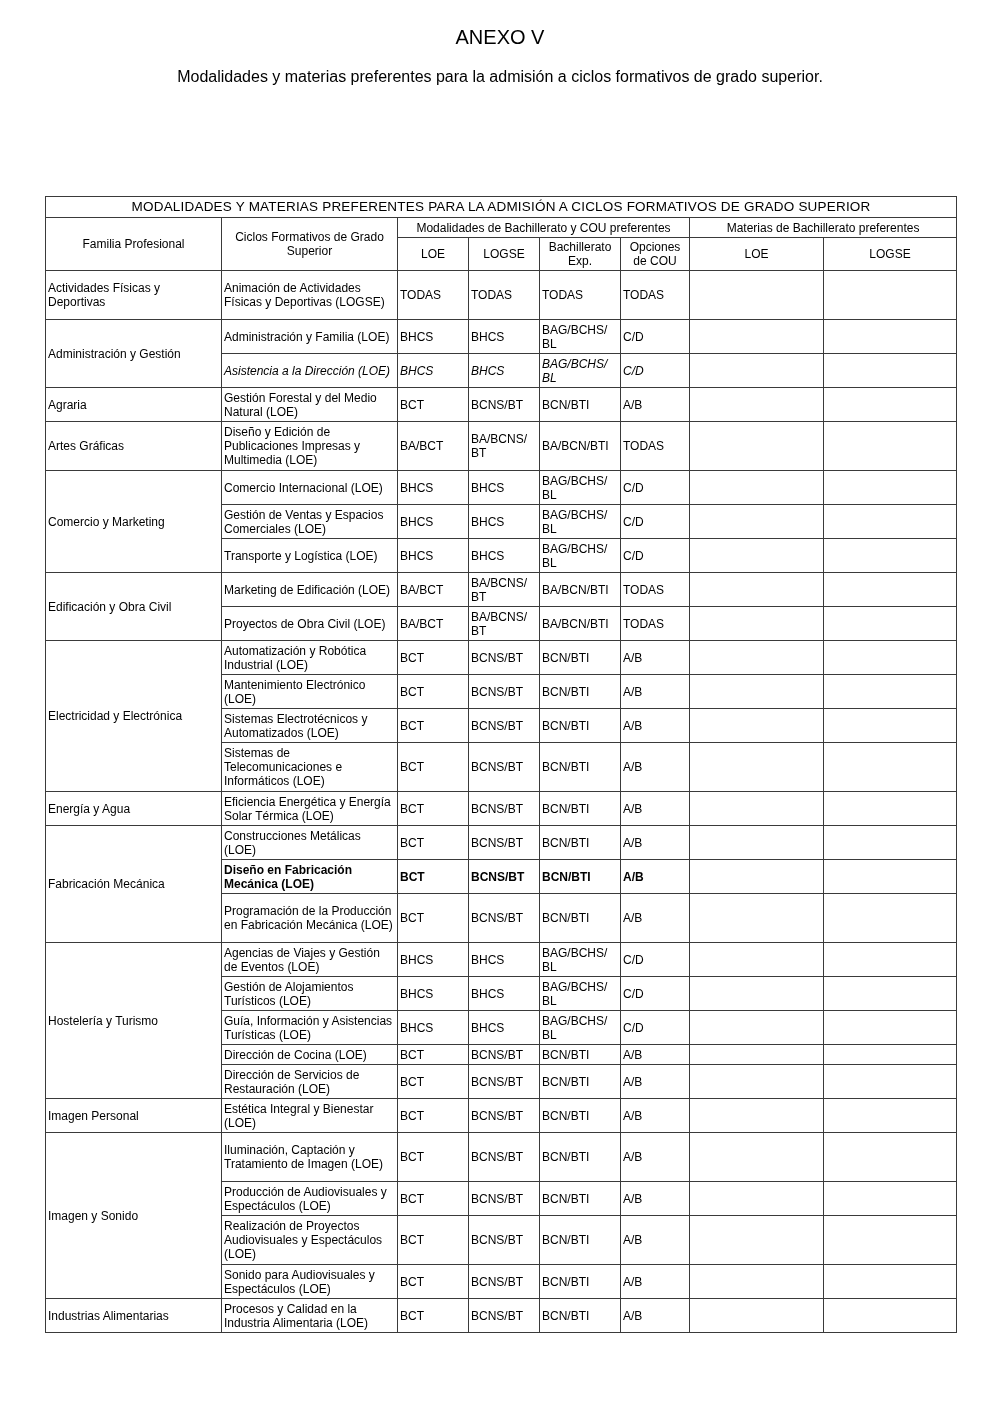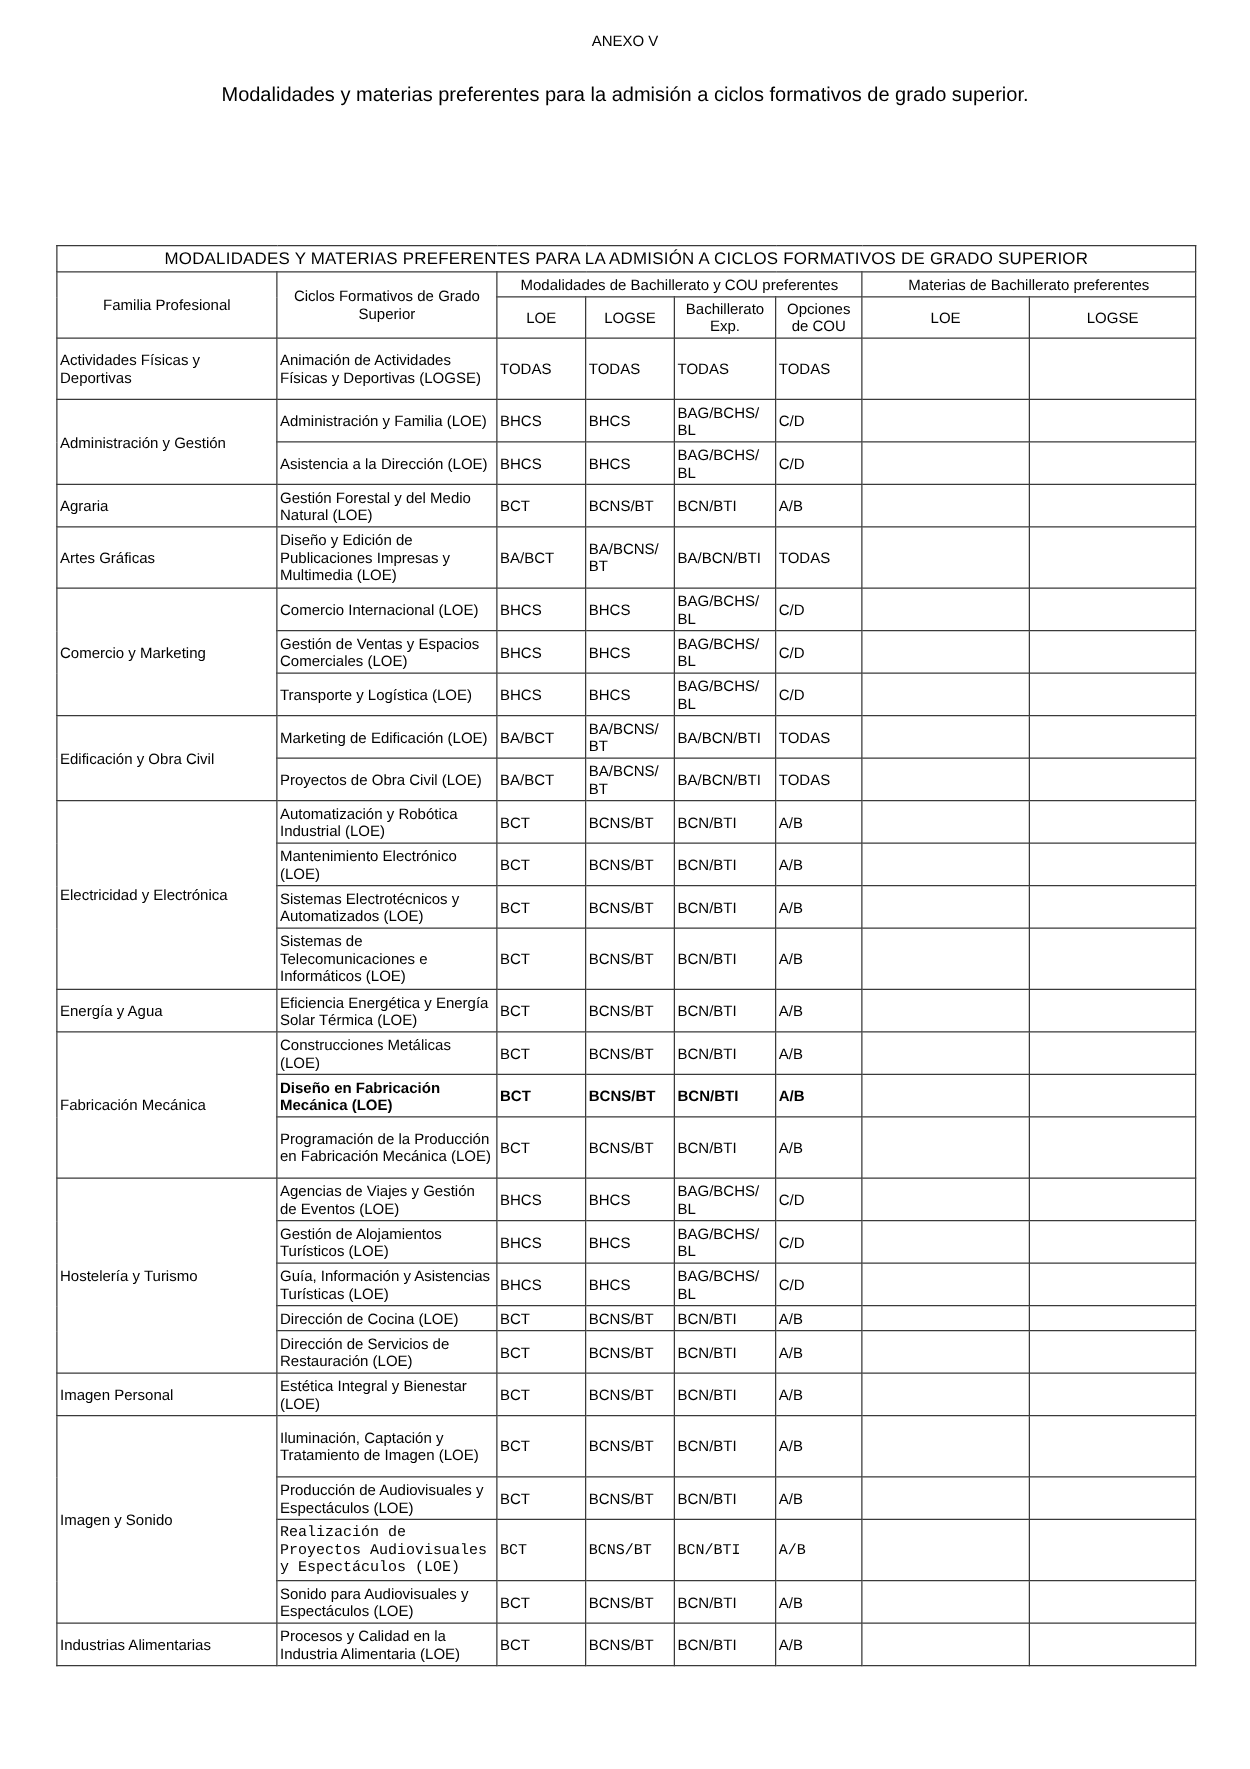--- a/index.html
+++ b/index.html
@@ -1,18 +1,18 @@
 <!DOCTYPE html>
 <html><head>
 <meta charset="utf-8">
 <style>
   html, body { margin: 0; padding: 0; background: #ffffff; }
   body { width: 1000px; height: 1415px; position: relative; overflow: hidden; color: #000; }
   .doc-title { position: absolute; left: 0; width: 1000px; text-align: center;
-    font-family: "Liberation Sans", sans-serif; font-size: 12px; top: 26px; }
+    font-family: "Liberation Sans", sans-serif; font-size: 20px; top: 26px; }
   .doc-subtitle { position: absolute; left: 0; width: 1000px; text-align: center;
     font-family: "Liberation Sans", sans-serif; font-size: 16px; top: 68px; }
   table.main { position: absolute; left: 45px; top: 196px; width: 911px;
     border-collapse: collapse; table-layout: fixed;
     font-family: "Liberation Sans", sans-serif; font-size: 12px; line-height: 14px; }
   table.main td { border: 1px solid #3a3a3a; padding: 0 2px; vertical-align: middle; overflow: hidden; }
   td.caption { text-align: center; font-size: 13.5px; height: 20px; padding: 0; letter-spacing: 0.2px; }
   td.hdr { text-align: center; }
   td.fam { text-align: left; }
 </style>
@@ -66,21 +66,21 @@
       <tr style="height: 34px;">
         <td class="fam" rowspan="2">Administración y Gestión</td>
         <td>Administración y Familia (LOE)</td>
         <td>BHCS</td>
         <td>BHCS</td>
         <td>BAG/BCHS/ BL</td>
         <td>C/D</td>
         <td></td>
         <td></td>
       </tr>
-      <tr style="height: 34px;">
+      <tr style="height: 34px; font-style: italic;">
         <td>Asistencia a la Dirección (LOE)</td>
         <td>BHCS</td>
         <td>BHCS</td>
         <td>BAG/BCHS/ BL</td>
         <td>C/D</td>
         <td></td>
         <td></td>
       </tr>
       <tr style="height: 34px;">
         <td class="fam" rowspan="1">Agraria</td>
@@ -292,21 +292,21 @@
       </tr>
       <tr style="height: 34px;">
         <td>Producción de Audiovisuales y Espectáculos (LOE)</td>
         <td>BCT</td>
         <td>BCNS/BT</td>
         <td>BCN/BTI</td>
         <td>A/B</td>
         <td></td>
         <td></td>
       </tr>
-      <tr style="height: 49px; font-family: Liberation Mono, monospace;">
+      <tr style="height: 49px;">
         <td>Realización de Proyectos Audiovisuales y Espectáculos (LOE)</td>
         <td>BCT</td>
         <td>BCNS/BT</td>
         <td>BCN/BTI</td>
         <td>A/B</td>
         <td></td>
         <td></td>
       </tr>
       <tr style="height: 34px;">
         <td>Sonido para Audiovisuales y Espectáculos (LOE)</td>

